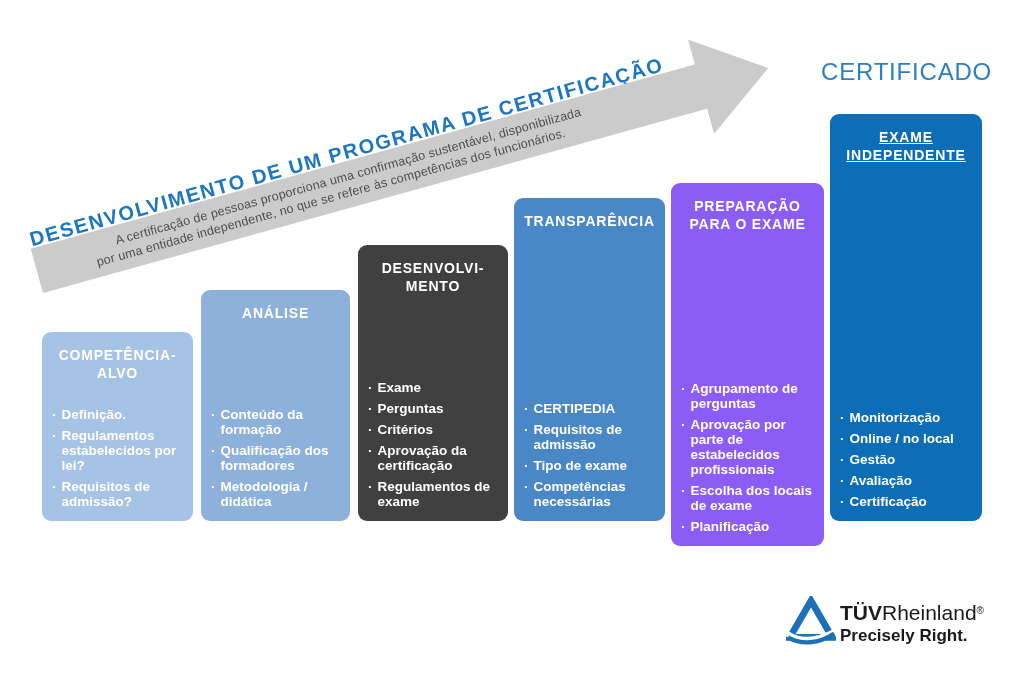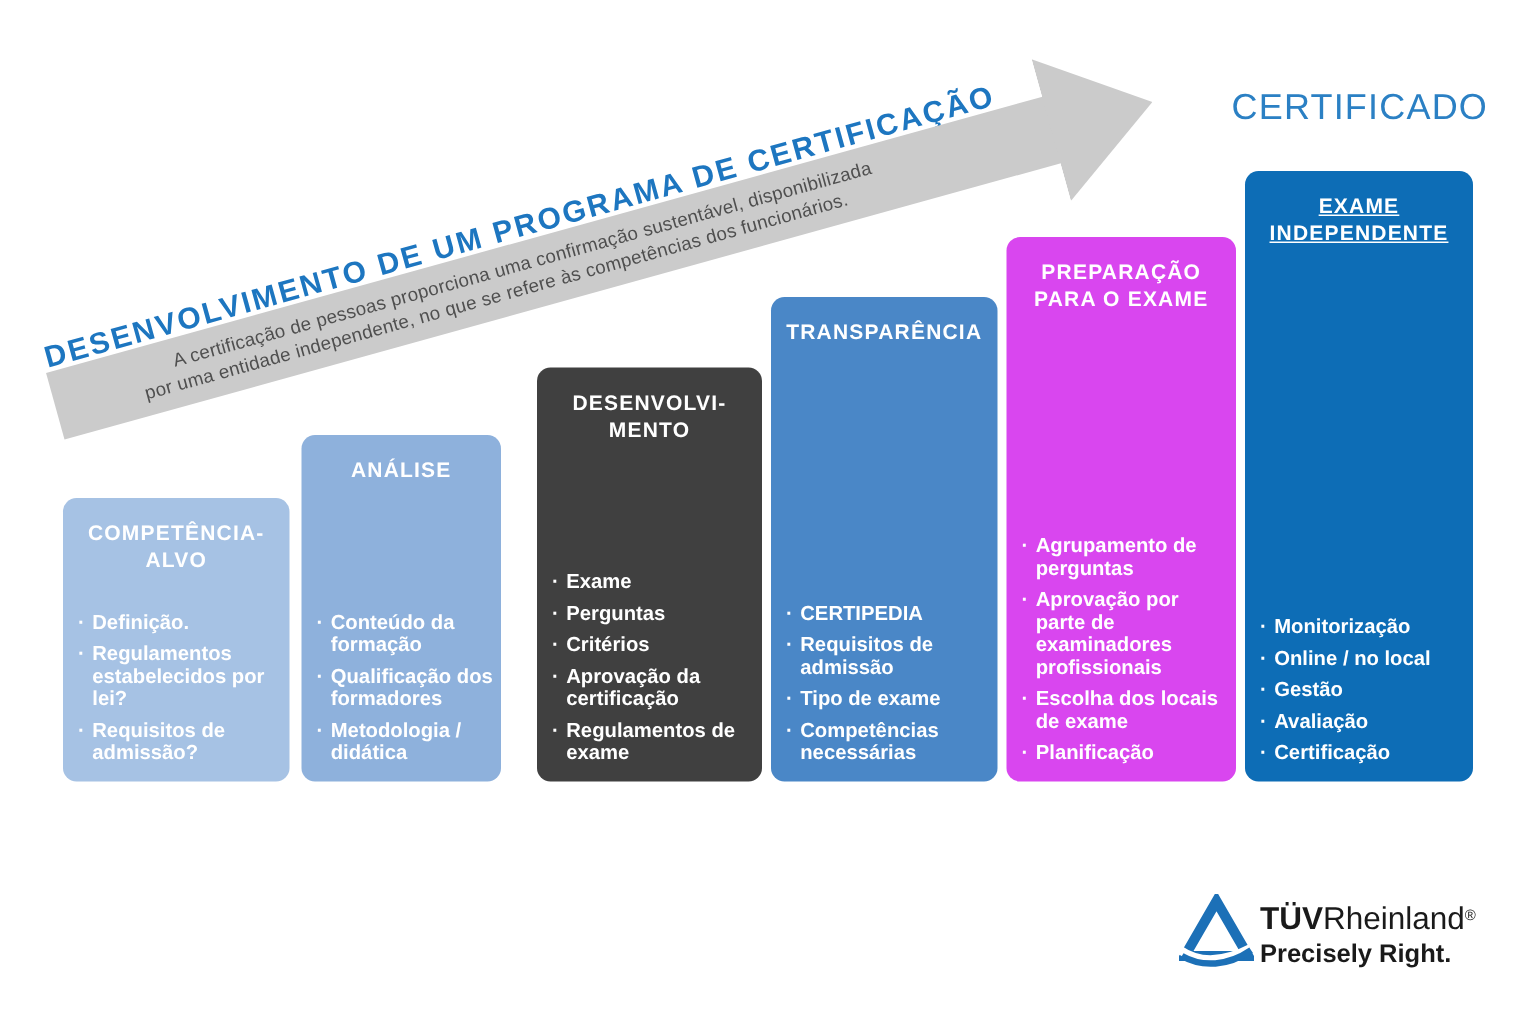--- a/index.html
+++ b/index.html
@@ -44,21 +44,21 @@
   }
   .col ul{
     position:absolute;left:10px;right:5px;bottom:12px;
     margin:0;padding:0;list-style:none;
     display:flex;flex-direction:column;gap:6px;
   }
   .col li{display:flex;gap:5px;font-size:13.5px;font-weight:bold;line-height:15px;}
   .col .dot{flex:none;}
 
   #col-0{left:42px; top:332px;width:151px;height:189px;}
-  #col-1{left:201px;top:290px;width:133px;height:231px;}
+  #col-1{left:201px;top:290px;width:149px;height:231px;}
   #col-2{left:358px;top:245px;width:150px;height:276px;}
   #col-3{left:514px;top:198px;width:151px;height:323px;}
   #col-4{left:671px;top:158px;width:153px;height:363px;}
   #col-5{left:830px;top:114px;width:152px;height:407px;}
 
   
   .logo{position:absolute;left:786px;top:584px;display:flex;align-items:flex-end;gap:4px;}
   .logo svg{width:50px;height:50px;display:block;margin-top:3px;}
   .logo-text{margin-top:16px;}
   .brand{font-size:21px;line-height:21px;white-space:nowrap;}
@@ -159,30 +159,30 @@
           <span class="dot">·</span>
           <span class="txt">Tipo de exame</span>
         </li>
         <li>
           <span class="dot">·</span>
           <span class="txt">Competências necessárias</span>
         </li>
       </ul>
   </section>
 
-  <section class="col" id="col-4" style="background-color: #d946ef;">
+  <section class="col" id="col-4" style="background-color: #8b5cf6; margin-top: 25px;">
     <h3>PREPARAÇÃO PARA O EXAME</h3>
     <ul>
         <li>
           <span class="dot">·</span>
           <span class="txt">Agrupamento de perguntas</span>
         </li>
         <li>
           <span class="dot">·</span>
-          <span class="txt">Aprovação por parte de examinadores profissionais</span>
+          <span class="txt">Aprovação por parte de estabelecidos profissionais</span>
         </li>
         <li>
           <span class="dot">·</span>
           <span class="txt">Escolha dos locais de exame</span>
         </li>
         <li>
           <span class="dot">·</span>
           <span class="txt">Planificação</span>
         </li>
       </ul>

